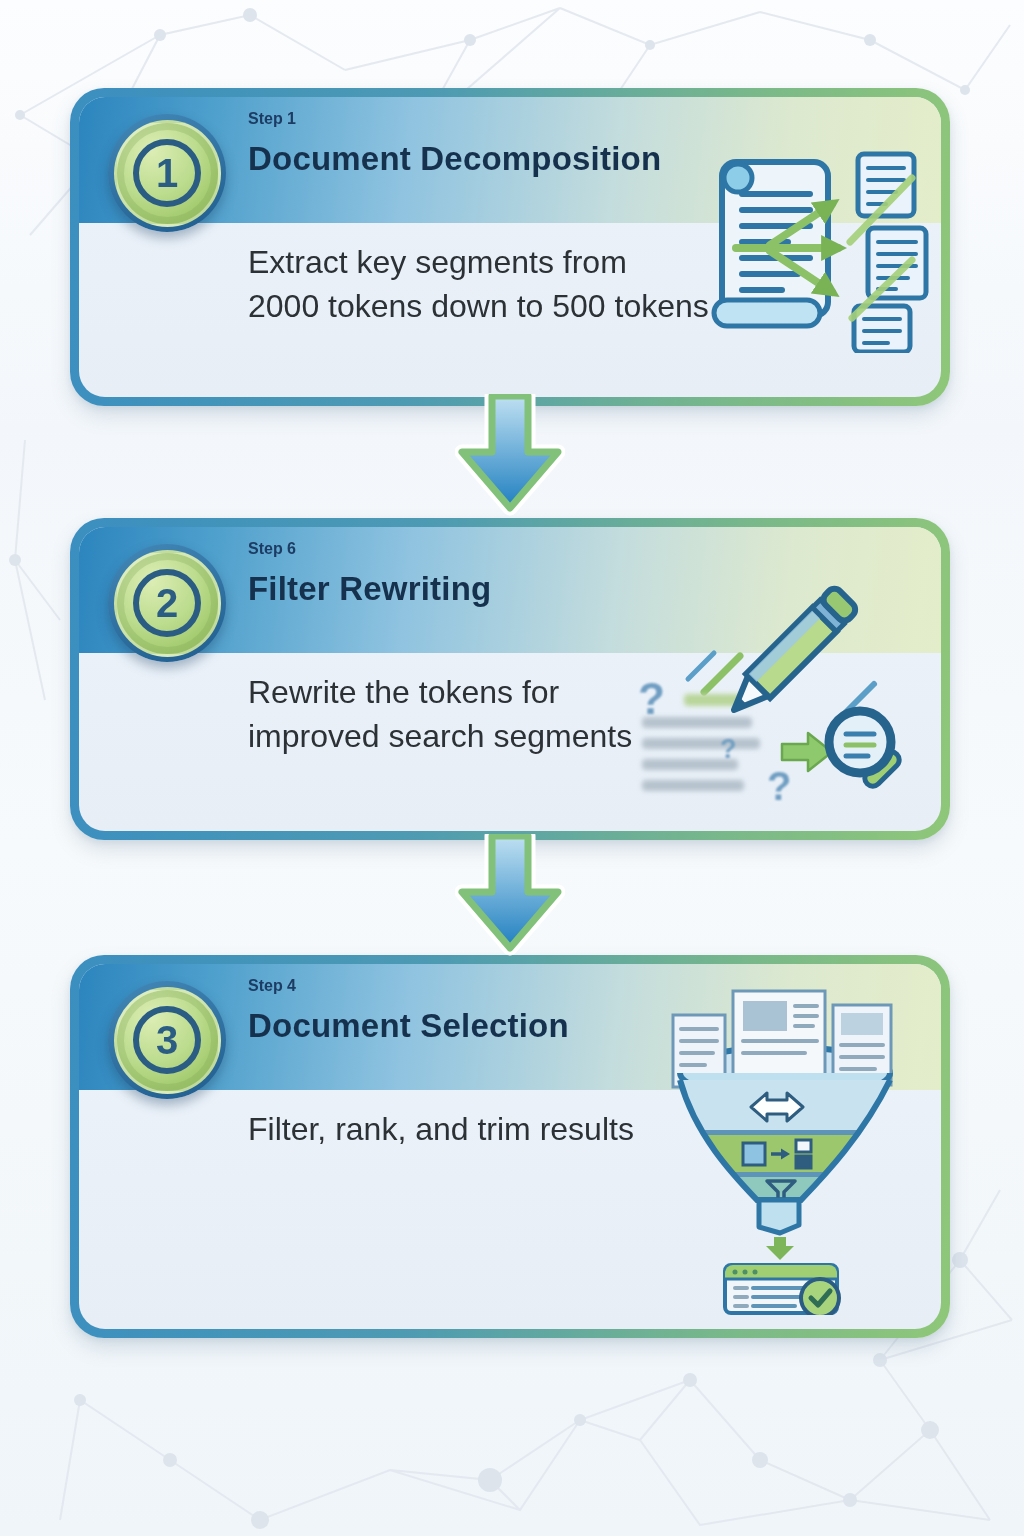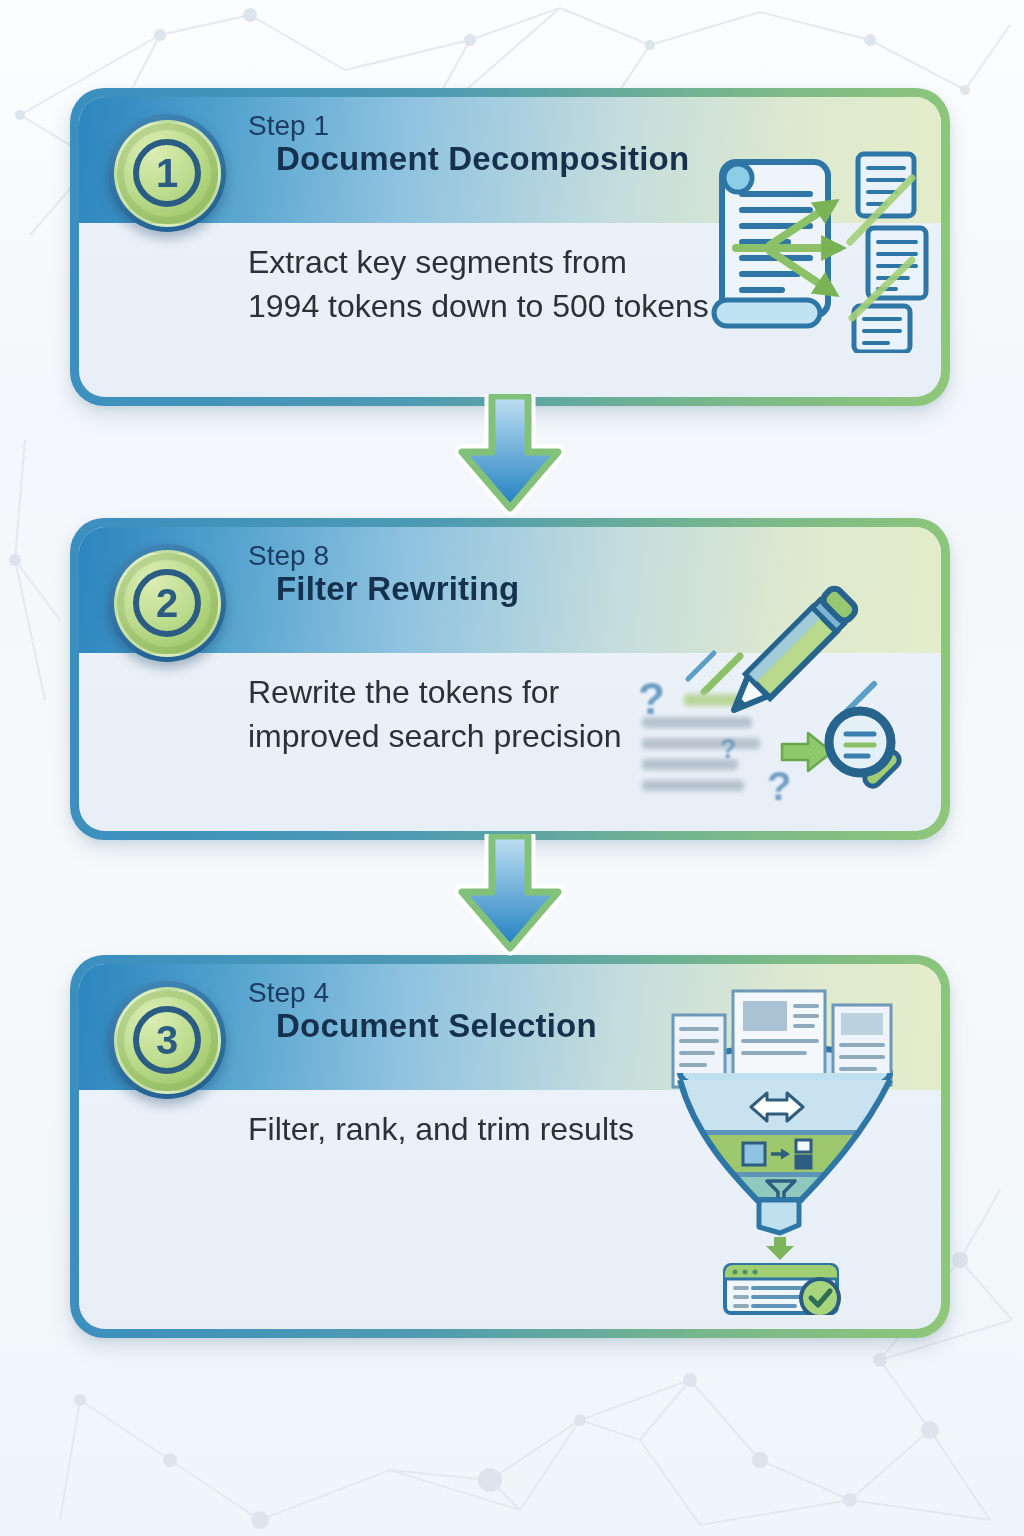--- a/index.html
+++ b/index.html
@@ -43,22 +43,22 @@
     border:3px solid rgba(255,255,255,.35);
     box-shadow:inset 0 0 0 7px rgba(125,165,85,.28);
     display:flex;align-items:center;justify-content:center;
   }
   .badge-num{
     width:56px;height:56px;border-radius:50%;
     border:6px solid #2a5c84;color:#2a5c84;
     font-size:40px;font-weight:700;line-height:1;
     display:flex;align-items:center;justify-content:center;
   }
-  .step-label{position:absolute;left:178px;top:22px;font-size:28px;font-weight:400;color:#1d3c63;}
-  .card-title{position:absolute;left:178px;top:52px;font-size:33px;font-weight:700;color:#16314e;letter-spacing:.2px;margin-left:28px;}
+  .step-label{position:absolute;left:178px;top:22px;font-size:16px;font-weight:700;color:#1d3c63;}
+  .card-title{position:absolute;left:178px;top:52px;font-size:33px;font-weight:700;color:#16314e;letter-spacing:.2px;}
   .card-desc{position:absolute;left:178px;top:152px;font-size:32px;color:#2c3136;line-height:44px;}
   .icon-abs{position:absolute;z-index:4;}
   .flow-arrow{position:absolute;left:455px;width:110px;height:124px;z-index:3;}
 </style>
 </head>
 <body>
 
 <div class="canvas">
 
   <svg class="bg-pattern" width="1024" height="1536" viewBox="0 0 1024 1536">
@@ -99,21 +99,21 @@
     </div>
     <div class="badge">
       <div class="badge-coin">
         <div class="badge-num">1</div>
       </div>
     </div>
     <div class="step-label">Step 1</div>
     <div class="card-title">Document Decomposition</div>
     <div class="card-desc">
       <div>Extract key segments from</div>
-      <div>1994 tokens down to 500 tokens</div>
+      <div>2000 tokens down to 500 tokens</div>
     </div>
   </div>
 
   <svg class="icon-abs" style="left:700px;top:148px;" width="240" height="205" viewBox="0 0 240 205">
     <defs>
       <marker id="mgreen" markerUnits="userSpaceOnUse" markerWidth="26" markerHeight="26" viewBox="0 0 10 10" refX="6.5" refY="5" orient="auto">
         <path d="M0,0 L10,5 L0,10 Z" fill="#79b356"></path>
       </marker>
     </defs>
     <g>
@@ -178,25 +178,25 @@
 
   <div class="card" style="top:518px;height:322px;">
     <div class="card-inner">
       <div class="card-header"></div>
     </div>
     <div class="badge">
       <div class="badge-coin">
         <div class="badge-num">2</div>
       </div>
     </div>
-    <div class="step-label">Step 8</div>
+    <div class="step-label">Step 6</div>
     <div class="card-title">Filter Rewriting</div>
     <div class="card-desc">
       <div>Rewrite the tokens for</div>
-      <div>improved search precision</div>
+      <div>improved search segments</div>
     </div>
   </div>
 
   <svg class="icon-abs" style="left:622px;top:582px;" width="310" height="230" viewBox="0 0 310 230">
     <defs>
       <filter id="blur2">
           <feGaussianBlur stdDeviation="2.6"></feGaussianBlur>
         </filter>
       <filter id="blur1">
           <feGaussianBlur stdDeviation="0.9"></feGaussianBlur>

